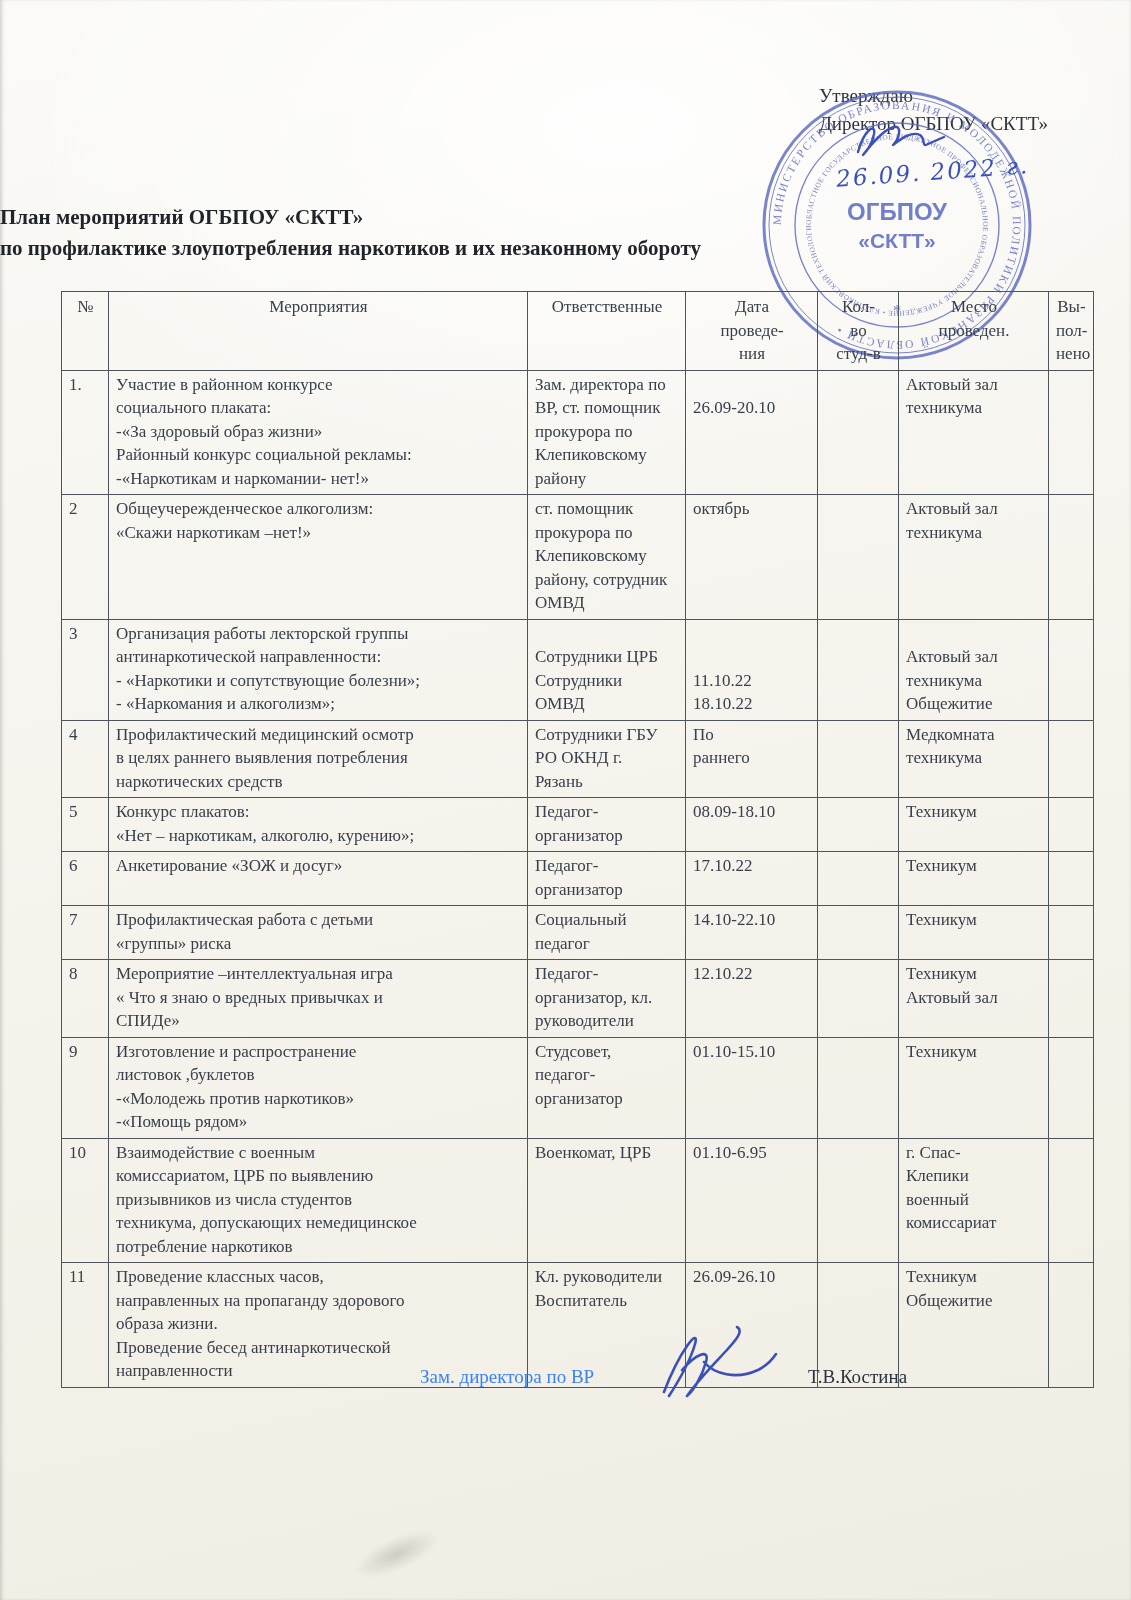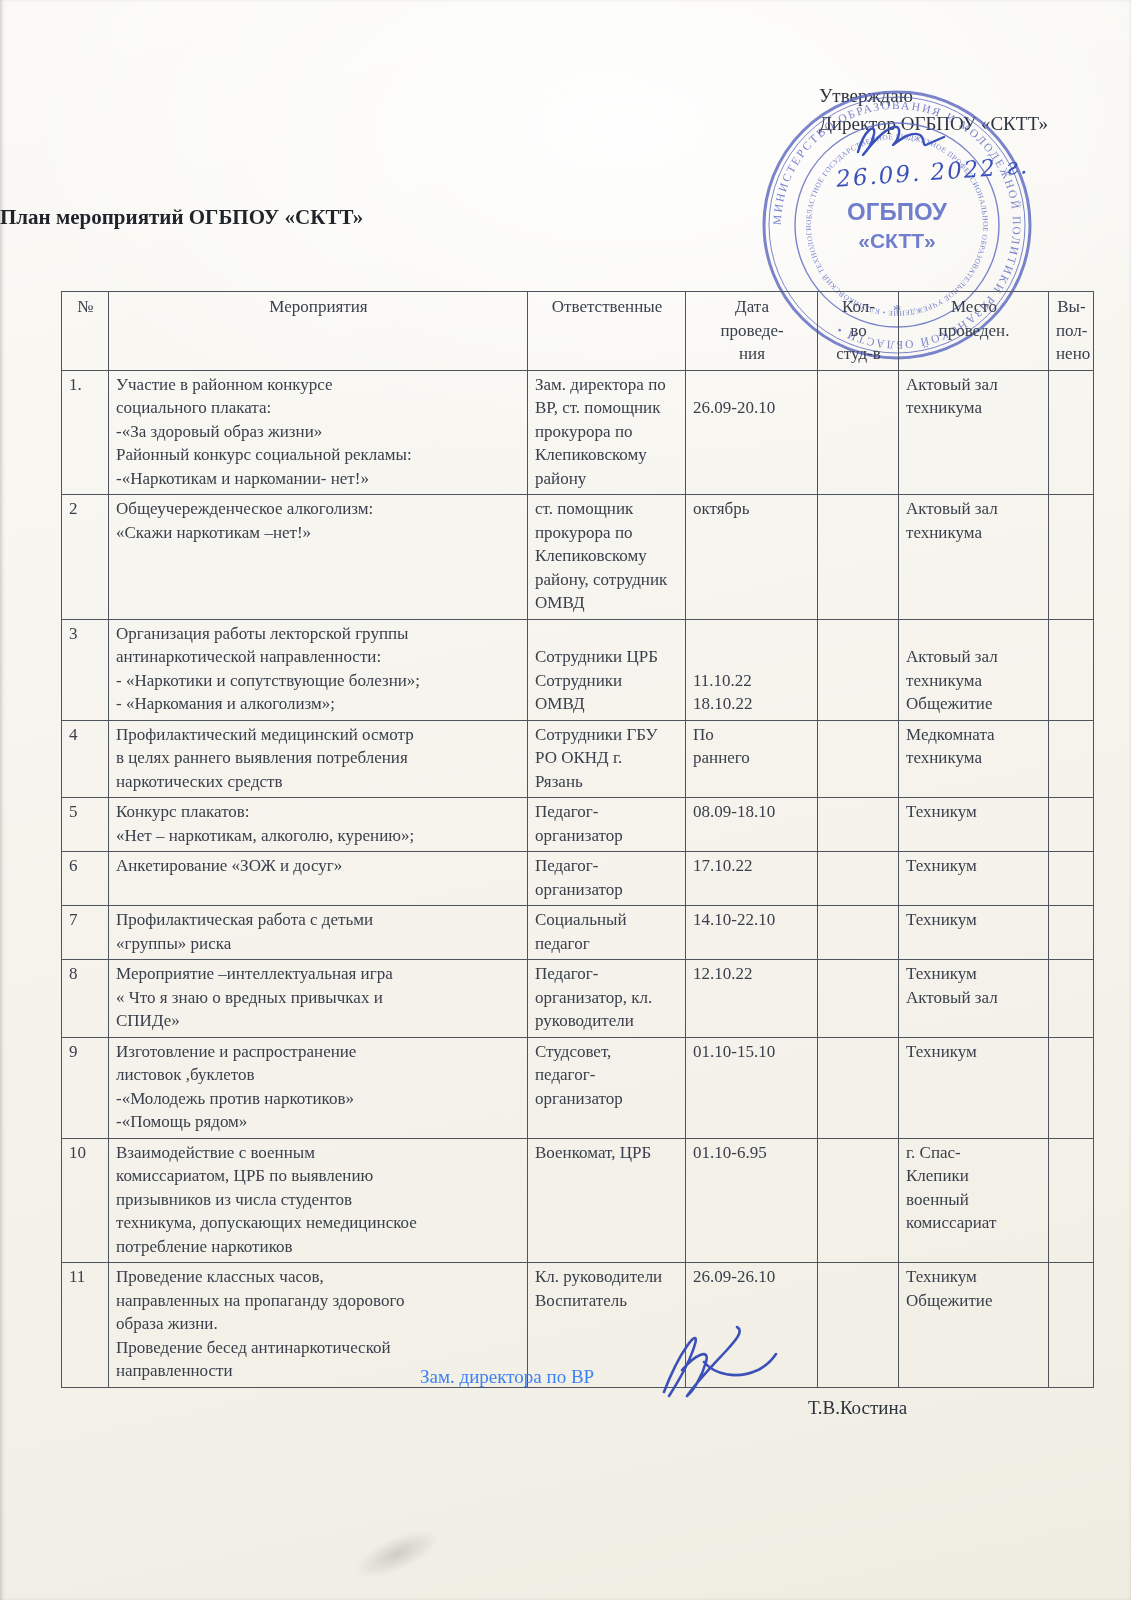--- a/index.html
+++ b/index.html
@@ -77,21 +77,21 @@
     overflow: hidden;
   }
   table.events th {
     font-weight: normal;
     text-align: center;
     height: 64px;
     padding-top: 3px;
   }
   td.col-num { padding-left: 9px; }
   .footer-role { position: absolute; left: 420px; top: 1366px; font-size: 19px; color: #3b82f6; }
-  .footer-name { position: absolute; left: 808px; top: 1366px; font-size: 19px; color: #2d333d; margin-top: 31px; }
+  .footer-name { position: absolute; left: 808px; top: 1366px; font-size: 19px; color: #2d333d; }
   .footer-sig { position: absolute; left: 642px; top: 1318px; width: 148px; height: 95px; }
   .smudge {
     position: absolute; left: 352px; top: 1538px;
     width: 90px; height: 32px;
     background: radial-gradient(ellipse at center, rgba(115,115,108,0.28), rgba(115,115,108,0) 70%);
     transform: rotate(-24deg);
     filter: blur(1px);
   }
 </style>
 </head>
@@ -120,20 +120,21 @@
 </svg>
 
 <svg class="director-sig" viewBox="0 0 112 48">
   <path d="M10,36 C16,14 28,6 26,18 C24,28 19,35 15,39 C25,26 36,13 46,11 C54,9 52,22 45,29 C54,22 64,15 72,19 C78,23 73,32 80,28 L96,21" fill="none" stroke="#3b50b8" stroke-width="2.4" stroke-linecap="round" stroke-linejoin="round"></path>
 </svg>
 
 <div class="hand-date">26.09. 2022 г.</div>
 
 <div class="doc-title">
   <div>План мероприятий ОГБПОУ «СКТТ»</div>
+  <div>по профилактике злоупотребления наркотиков и их незаконному обороту</div>
 </div>
 
 <div class="table-wrap">
   <table class="events">
     <colgroup>
       <col style="width:47px">
         <col style="width:419px">
         <col style="width:158px">
         <col style="width:132px">
         <col style="width:81px">

